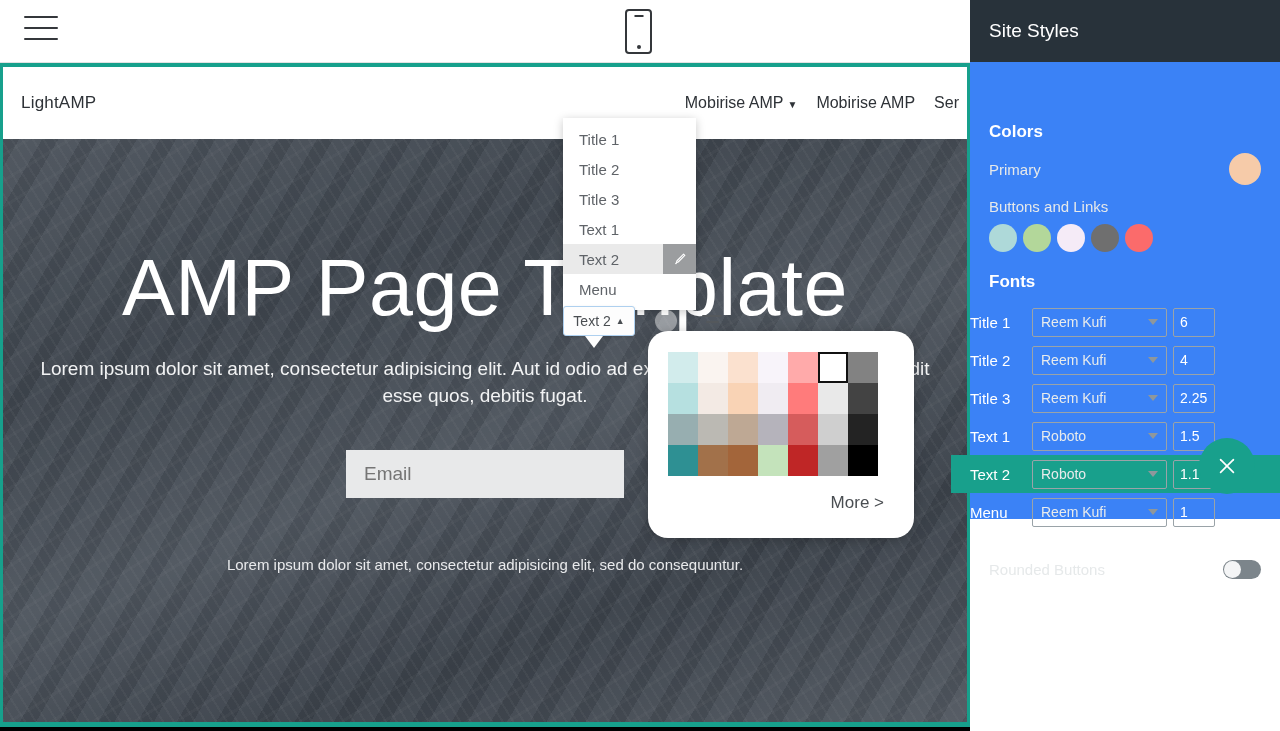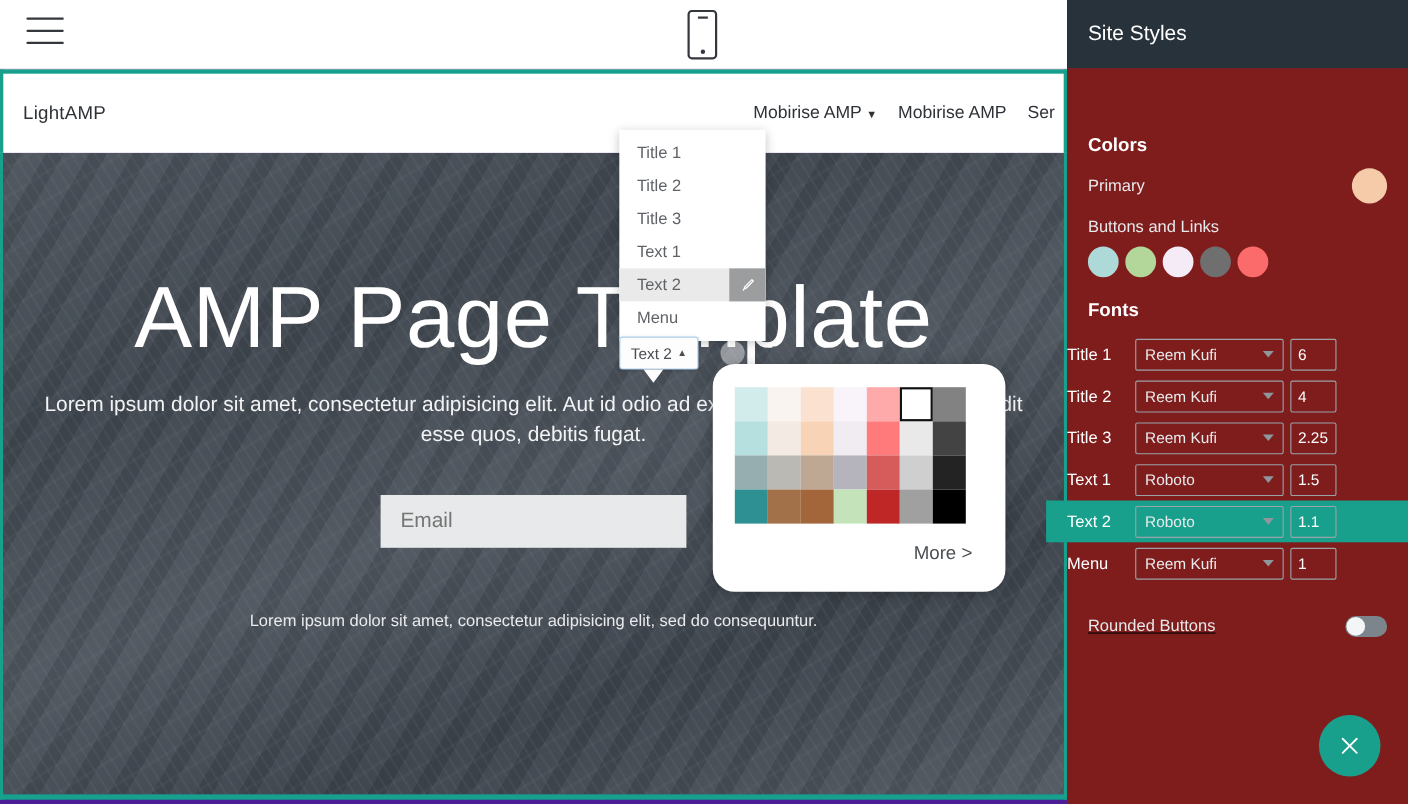--- a/index.html
+++ b/index.html
@@ -32,21 +32,21 @@
     width: 9px; height: 2px; background: #34373b;
   }
   .phone-icon .home {
     position: absolute; left: 50%; bottom: 3px; transform: translateX(-50%);
     width: 4px; height: 4px; background: #34373b; border-radius: 50%;
   }
 
   
   .preview {
     position: absolute; left: 0; top: 63px; width: 970px; height: 668px;
-    overflow: hidden; background: #4c1d95;
+    overflow: hidden; background: #000000;
   }
   .site-nav {
     position: relative; height: 76px; background: #ffffff;
     border-top: 4px solid #17a08c; border-left: 3px solid #17a08c; border-right: 3px solid #17a08c;
     display: flex; align-items: center;
   }
   .brand {
     position: absolute; left: 18px; top: 50%; transform: translateY(-50%);
     font-size: 17px; color: #2e3237; letter-spacing: .2px;
   }
@@ -152,22 +152,22 @@
     display: grid; grid-template-columns: repeat(7, 30px); grid-auto-rows: 31px;
   }
   .sw { width: 30px; height: 31px; cursor: pointer; }
   .sw.sel { outline: 2px solid #111; outline-offset: -2px; position: relative; z-index: 2; }
   .palette-more {
     position: absolute; right: 30px; bottom: 25px; font-size: 17px; color: #4a4e52; cursor: pointer;
   }
 
   
   .panel {
-    position: absolute; right: 0; top: 0; width: 310px; height: 731px;
-    background: #7f1d1d;
+    position: absolute; right: 0; top: 0; width: 310px; height: 519px;
+    background: #3b82f6;
   }
   .panel-head {
     height: 62px; background: #28323a; display: flex; align-items: center; padding-left: 19px;
   }
   .panel-title { font-size: 19px; color: #ffffff; }
   .panel-body { padding: 18px 19px 0 19px; margin-top: 42px; }
   .sec-head {
     font-size: 17px; color: #ffffff; font-weight: bold; margin-bottom: 11px;
   }
   .row-label { font-size: 15px; color: #e6e9ea; }
@@ -193,21 +193,21 @@
     position: absolute; right: 8px; top: 50%; transform: translateY(-50%);
     width: 0; height: 0; border-left: 5px solid transparent;
     border-right: 5px solid transparent; border-top: 6px solid #8e979c;
   }
   .fr-size {
     width: 42px; height: 29px; margin-left: 6px; border: 1px solid #9aa3a8;
     border-radius: 2px; display: flex; align-items: center; padding-left: 6px;
     font-size: 14px; color: #ffffff; overflow: hidden; cursor: text;
   }
   .options-wrap { padding: 18px 19px 0 19px; }
-  .opt-row { display: flex; align-items: center; justify-content: space-between; margin-top: 11px; text-decoration: underline; }
+  .opt-row { display: flex; align-items: center; justify-content: space-between; margin-top: 11px; }
   .toggle {
     width: 38px; height: 19px; border-radius: 10px; background: #7c858b;
     position: relative; cursor: pointer;
   }
   .toggle .knob {
     position: absolute; left: 1px; top: 1px; width: 17px; height: 17px;
     border-radius: 50%; background: #f4f5f6;
   }
   .close-fab {
     position: absolute; right: 25px; bottom: 25px; width: 56px; height: 56px;

